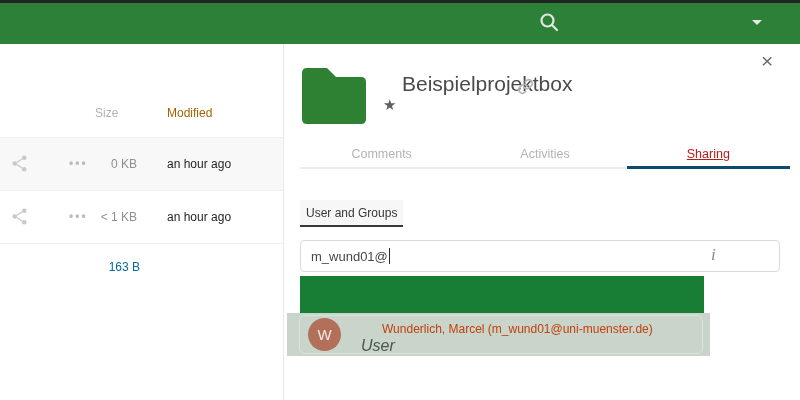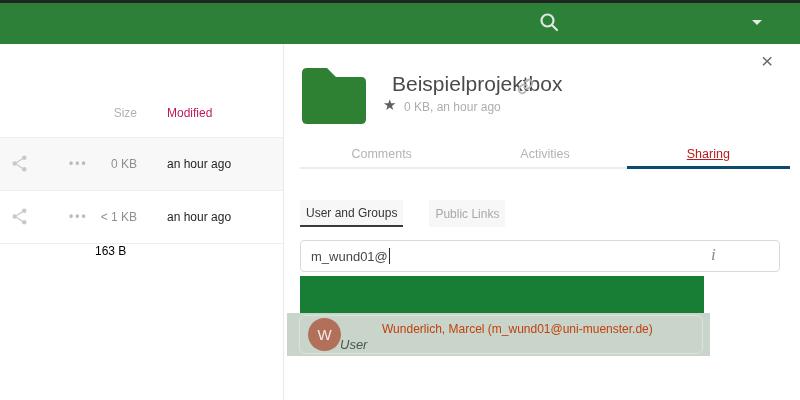--- a/index.html
+++ b/index.html
@@ -14,37 +14,37 @@
   
   .top-strip { left:0; top:0; width:800px; height:3px; background:#20261f; }
   .header-bar { left:0; top:3px; width:800px; height:41px; background:#2c8038; }
   .search-icon { left:539px; top:12px; width:20px; height:20px; cursor:pointer; }
   .user-menu { left:570px; top:17px; font-size:12px; color:#e9ede9; letter-spacing:.2px; cursor:pointer; }
   .caret-down { left:752px; top:20px; width:0; height:0;
     border-left:5px solid transparent; border-right:5px solid transparent;
     border-top:5px solid #e3eae3; cursor:pointer; }
 
   
-  .col-size-h   { left:95px;  top:106px; width:42px; text-align:right; font-size:12px; color:#b2b2b2; }
-  .col-mod-h    { left:167px; top:106px; font-size:12px; color:#be185d; }
+  .col-size-h   { left:95px;  top:106px; width:42px; text-align:left; font-size:12px; color:#b2b2b2; }
+  .col-mod-h    { left:167px; top:106px; font-size:12px; color:#a16207; }
   .list-divider { left:0; width:283px; height:1px; background:#efefef; }
   .file-row { left:0; width:283px; height:52px; }
   .file-row .share-ic { position:absolute; left:10px; top:16px; width:19px; height:19px; cursor:pointer; }
   .file-row .more-ic  { position:absolute; left:69px; top:18px; font-size:12px; font-weight:bold;
                         letter-spacing:2px; color:#bdbdbd; cursor:pointer; }
   .file-row .size     { position:absolute; left:95px; top:19px; width:42px; text-align:right;
                         font-size:12px; color:#8f8f8f; }
   .file-row .modified { position:absolute; left:167px; top:19px; font-size:12px; color:#1f1f1f; }
   .row-selected { background:#f8f8f8; }
-  .total-size { left:95px; top:244px; width:45px; font-size:12px; color:#000000; }
+  .total-size { left:95px; top:260px; width:45px; text-align:right; font-size:12px; color:#0369a1; }
   .v-sep { left:283px; top:44px; width:1px; height:356px; background:#e9e9e9; }
 
   
   .folder-icon { left:302px; top:66px; }
-  .detail-title { left:392px; top:72px; font-size:21px; color:#4a4a4a; }
+  .detail-title { left:402px; top:72px; font-size:21px; color:#4a4a4a; }
   .link-icon { left:517px; top:78px; width:17px; height:17px; cursor:pointer; }
   .fav-star { left:383px; top:96px; font-size:15px; color:#5f5f5f; cursor:pointer; }
   .detail-meta { left:404px; top:100px; font-size:12px; color:#adadad; }
   .close-x { left:761px; top:50px; font-size:21px; line-height:1; color:#6a6a6a; cursor:pointer; }
 
   .tabs { left:300px; top:144px; width:490px; height:25px; display:flex; }
   .tab { flex:1; text-align:center; font-size:12.5px; color:#b3b3b3;
          border-bottom:2px solid #ececec; padding-top:3px; cursor:pointer; }
   .tab.active { color:#b91c1c; border-bottom:3px solid #0c4a6e;text-decoration:underline; }
 
@@ -61,21 +61,21 @@
             font-size:17px; color:#8a8a8a; cursor:pointer; }
 
   .green-bar { left:300px; top:276px; width:404px; height:37px; background:#187e36; cursor:pointer; }
   .suggest-overlay { left:287px; top:313px; width:423px; height:43px; background:#c9d4ca; }
   .suggest-card { left:299px; top:315px; width:404px; height:39px;
                   border:1px solid #dbe4db; border-radius:6px; cursor:pointer; }
   .avatar { position:absolute; left:8px; top:2px; width:33px; height:33px; border-radius:50%;
             background:#b2705a; color:#f4eae5; font-size:15px;
             display:flex; align-items:center; justify-content:center; }
   .suggest-name { position:absolute; left:50px; top:6px; font-size:12px; color:#c2410c;margin-left:32px; }
-  .suggest-type { position:absolute; left:40px; top:21px; font-size:13px; font-style:italic; color:#47584b; }
+  .suggest-type { position:absolute; left:61px; top:21px; font-size:16px; font-style:italic; color:#47584b; }
 </style>
 </head>
 <body>
 
 <div id="app">
 
   <div class="abs top-strip"></div>
   <div class="abs header-bar"></div>
   <svg class="abs search-icon" viewBox="0 0 20 20">
     <circle cx="8.5" cy="8.5" r="6" fill="none" stroke="#e0e8e0" stroke-width="2.2"></circle>
@@ -120,32 +120,30 @@
 
   <svg class="abs folder-icon" width="64" height="58" viewBox="0 0 64 58">
     <path d="M0 7 Q0 2 5 2 L25 2 L34 11 L59 11 Q64 11 64 16 L64 53 Q64 58 59 58 L5 58 Q0 58 0 53 Z" fill="#2e8033"></path>
   </svg>
   <div class="abs detail-title">Beispielprojektbox</div>
   <svg class="abs link-icon" viewBox="0 0 24 24">
     <path d="M10 13a5 5 0 0 0 7.5.5l3-3a5 5 0 0 0-7-7l-1.7 1.7" fill="none" stroke="#b7b7b7" stroke-width="2.4" stroke-linecap="round"></path>
     <path d="M14 11a5 5 0 0 0-7.5-.5l-3 3a5 5 0 0 0 7 7l1.7-1.7" fill="none" stroke="#b7b7b7" stroke-width="2.4" stroke-linecap="round"></path>
   </svg>
   <div class="abs fav-star">★</div>
-  <div class="abs detail-meta">0 KB, an hour ago</div>
   <div class="abs close-x">×</div>
 
   <div class="abs tabs">
     <div class="tab">Comments</div>
     <div class="tab">Activities</div>
     <div class="tab active">Sharing</div>
   </div>
 
   <div class="abs subtabs">
     <div class="subtab active">User and Groups</div>
-    <div class="subtab">Public Links</div>
   </div>
 
   <div class="abs share-input">
     <span>m_wund01@</span>
       <span class="text-caret"></span>
   </div>
   <div class="abs info-i">i</div>
 
   <div class="abs green-bar"></div>
 

